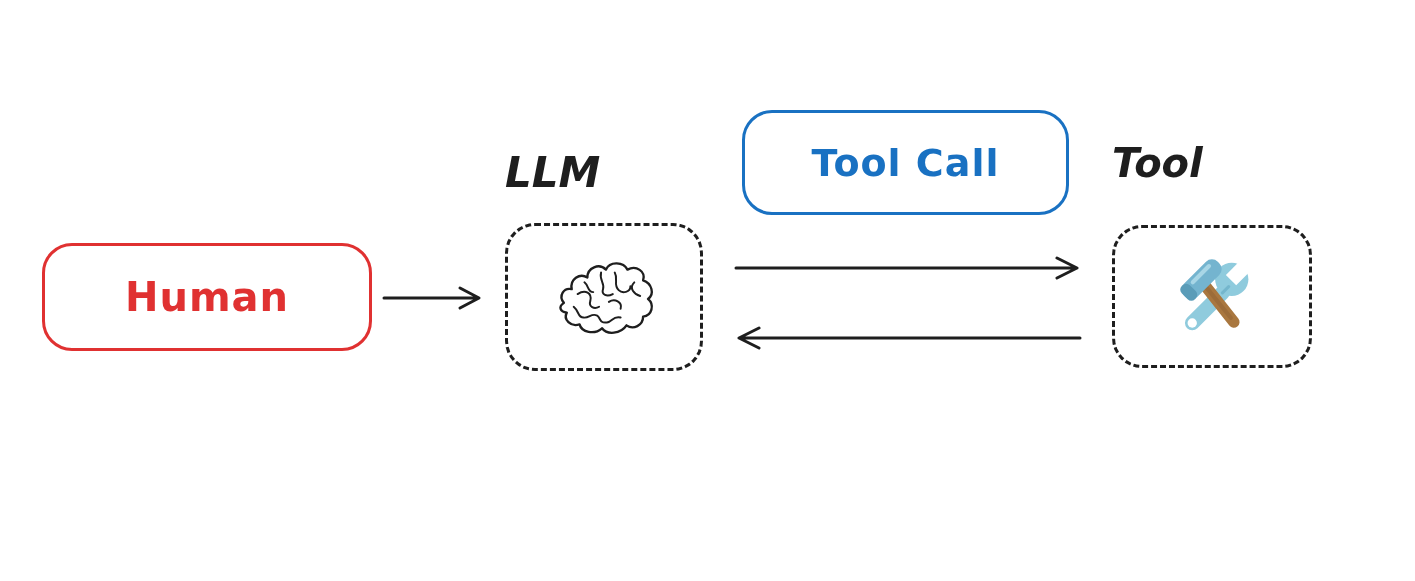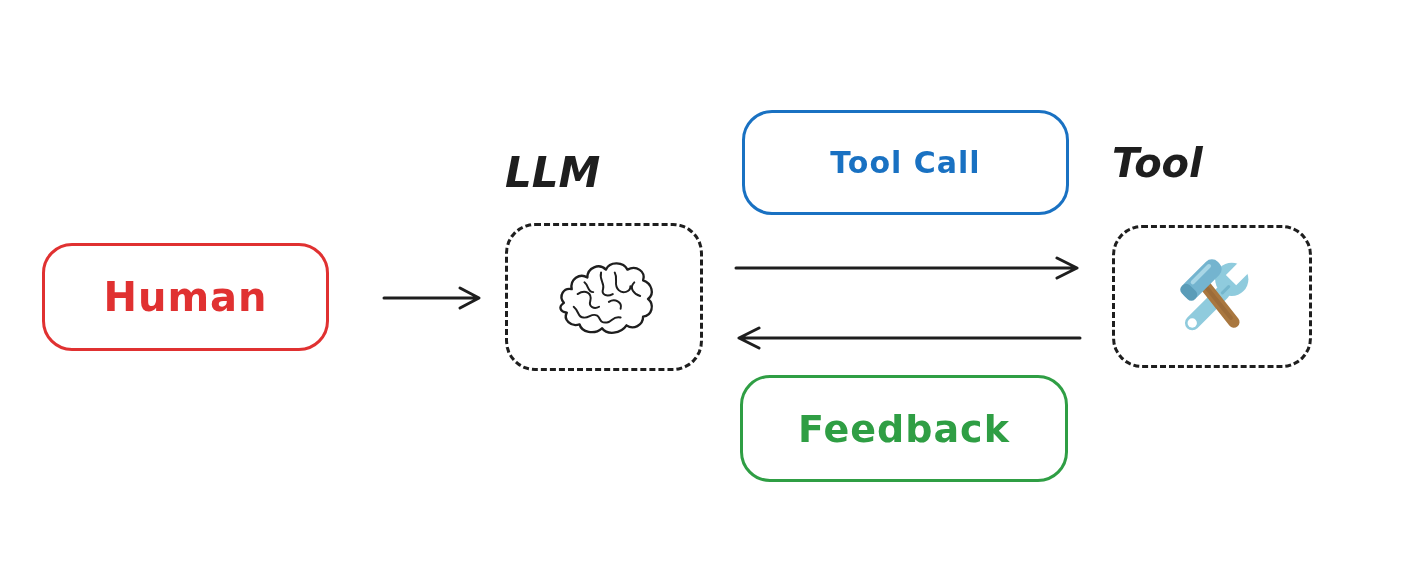--- a/index.html
+++ b/index.html
@@ -20,33 +20,33 @@
     justify-content: center;
     background: #ffffff;
   }
   .solid-red    { border: 3px solid #e03131; }
   .solid-blue   { border: 3px solid #1971c2; }
   .solid-green  { border: 3px solid #2f9e44; }
   .dashed-box   { border: 3px dashed #1e1e1e; border-radius: 30px; box-sizing: border-box;
                   display: flex; align-items: center; justify-content: center; }
   .label-text   { font-weight: 600; letter-spacing: 1px; white-space: nowrap; }
   .red-text     { color: #e03131; font-size: 40px; }
-  .blue-text    { color: #1971c2; font-size: 30px; }
+  .blue-text    { color: #1971c2; font-size: 38px; }
   .green-text   { color: #2f9e44; font-size: 38px; }
   .node-title   { color: #1e1e1e; font-weight: 700; text-align: left; white-space: nowrap; }
   .llm-title    { font-size: 42px; font-style: italic; }
   .tool-title   { font-size: 40px; font-style: italic; }
   svg { display: block; }
 </style>
 </head>
 <body>
 
 <div class="canvas">
 
-  <div class="abs node-box solid-red" style="left:42px; top:243px; width:287px; height:108px;">
+  <div class="abs node-box solid-red" style="left:42px; top:243px; width:330px; height:108px;">
     <span class="label-text red-text">Human</span>
   </div>
 
   <svg class="abs" style="left:380px; top:283px;" width="106" height="30" viewBox="0 0 106 30">
     <path d="M4,15 H96 M80,5 L99,15 L80,25" fill="none" stroke="#1e1e1e" stroke-width="3" stroke-linecap="round" stroke-linejoin="round"></path>
   </svg>
 
   <div class="abs node-title llm-title" style="left:505px; top:148px; width:198px;">LLM</div>
 
   <div class="abs dashed-box" style="left:505px; top:223px; width:198px; height:148px;">
@@ -92,17 +92,14 @@
       <line x1="44" y1="40" x2="68" y2="70" stroke="#8d5f33" stroke-width="4" stroke-linecap="round" opacity="0.45"></line>
 
       <g transform="rotate(-45 40 33)">
         <rect x="17" y="24" width="46" height="18" rx="8" fill="#74b4cf"></rect>
         <rect x="17" y="24" width="11" height="18" rx="5" fill="#5a9cb8"></rect>
         <rect x="30" y="27" width="26" height="4" rx="2" fill="#a8d6e6"></rect>
       </g>
     </svg>
   </div>
 
-  <div class="abs node-box solid-green" style="left:740px; top:375px; width:328px; height:107px;">
-    <span class="label-text green-text">Feedback</span>
-  </div>
 
 </div>
 
 </body></html>

